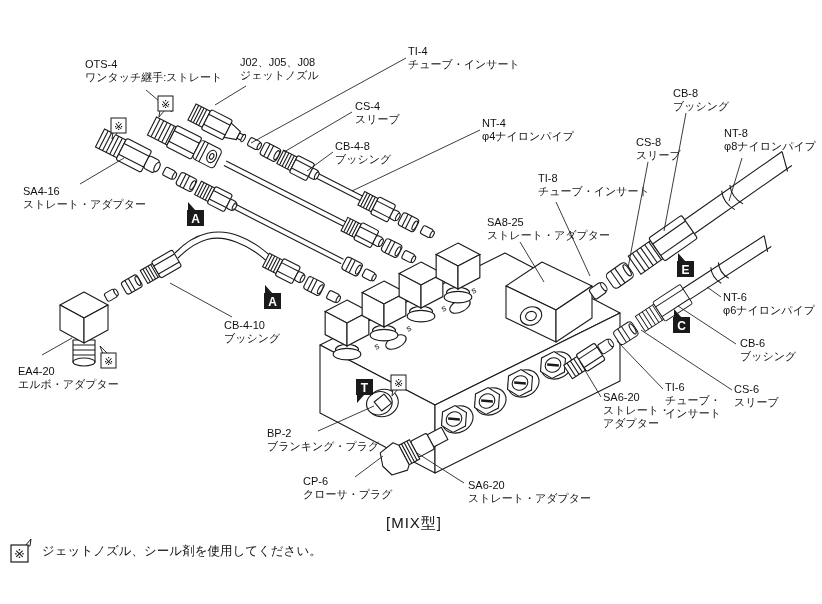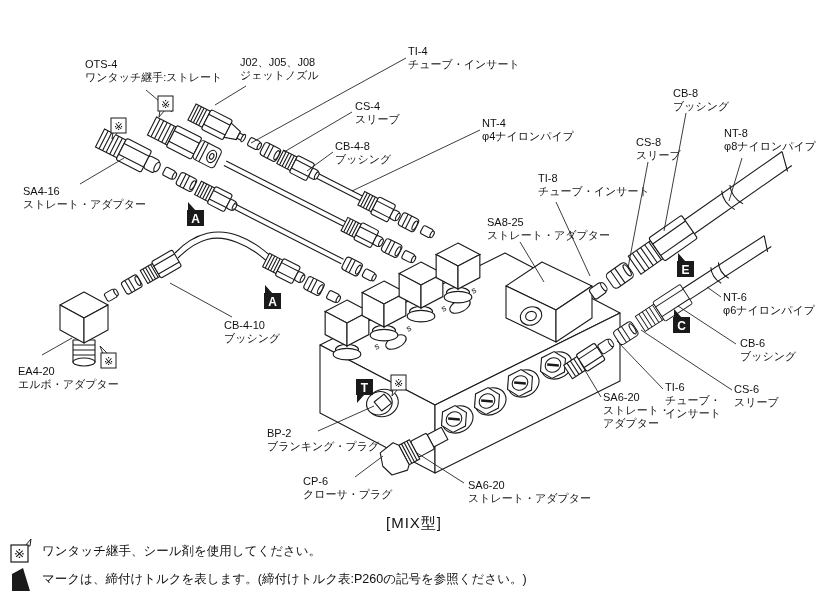--- a/index.html
+++ b/index.html
@@ -307,23 +307,17 @@
 </svg>
 
 <div class="caption">[MIX型]</div>
 
 <div id="note1" class="note-row">
   <svg width="26" height="26">
     <polygon points="17,8 22,8 23,1" fill="#fff" stroke="#1a1a1a" stroke-width="1"></polygon>
     <rect x="3" y="7" width="17" height="17" fill="#fff" stroke="#1a1a1a" stroke-width="1.2"></rect>
     <text x="11.5" y="20" text-anchor="middle" font-size="13" fill="#111">※</text>
   </svg>
-  <span class="txt">ワンタッチ継手、シール剤を使用してください。</span>
+  <span class="txt">ジェットノズル、シール剤を使用してください。</span>
 </div>
 
-<div id="note2" class="note-row">
-  <svg width="26" height="26">
-    <path d="M4,25 L4,8 L15,2 L22,25 Z" fill="#1a1a1a"></path>
-  </svg>
-  <span class="txt">マークは、締付けトルクを表します。(締付けトルク表:P260の記号を参照ください。)</span>
+
 </div>
 
-</div>
-
 </body></html>

